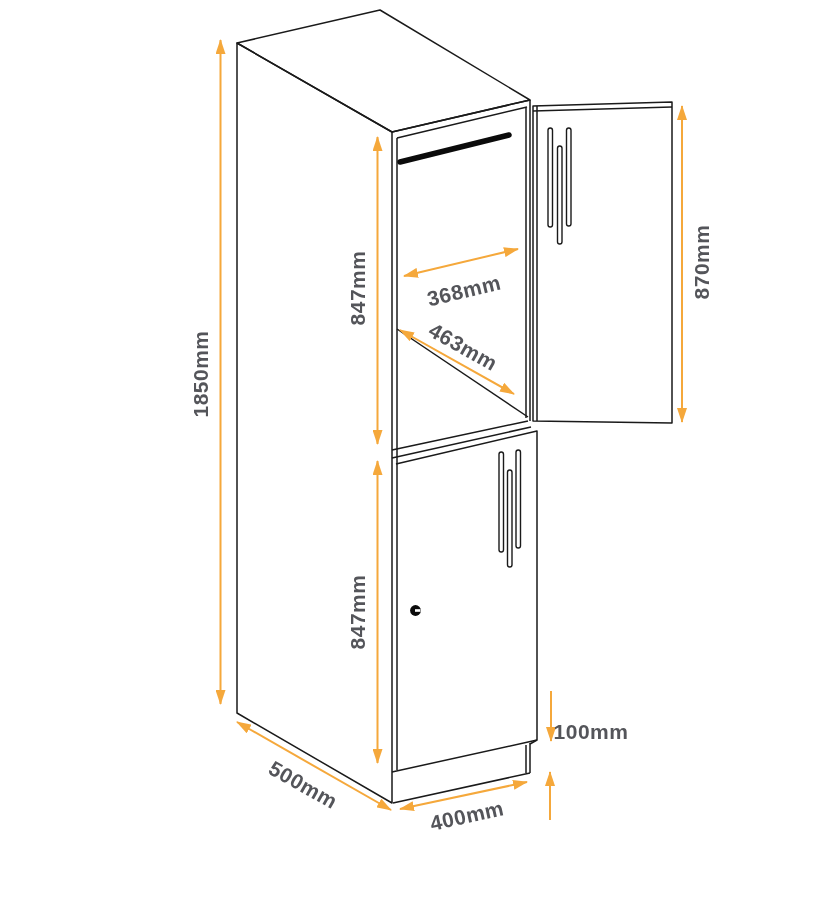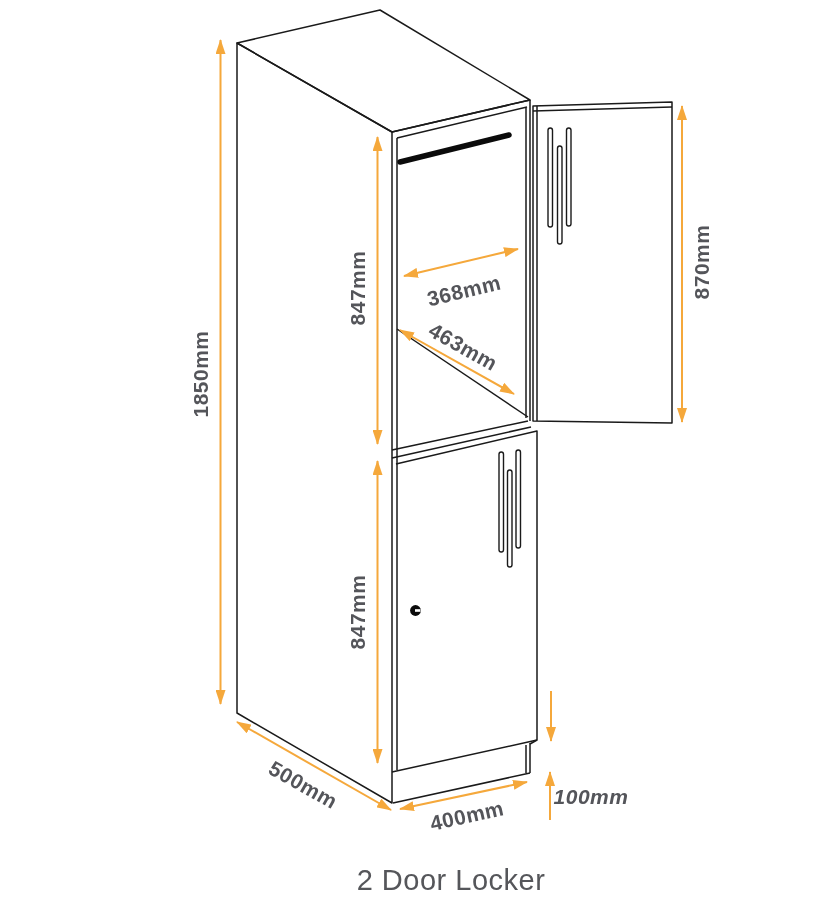--- a/index.html
+++ b/index.html
@@ -112,17 +112,16 @@
   <div class="dim-label rot-ccw" style="left:702px;top:262px;">870mm</div>
 
   <div class="dim-label rot-368" style="left:464px;top:291px;">368mm</div>
 
   <div class="dim-label rot-463" style="left:463px;top:347px;">463mm</div>
 
   <div class="dim-label rot-500" style="left:303px;top:785px;">500mm</div>
 
   <div class="dim-label rot-400" style="left:467px;top:816px;">400mm</div>
 
-  <div class="dim-label rot-none" style="left:591px;top:797px;font-style:italic;">100mm</div>
+  <div class="dim-label rot-none" style="left:591px;top:732px;">100mm</div>
 
-  <div class="title">2 Door Locker</div>
 
 </div>
 
 </body></html>

